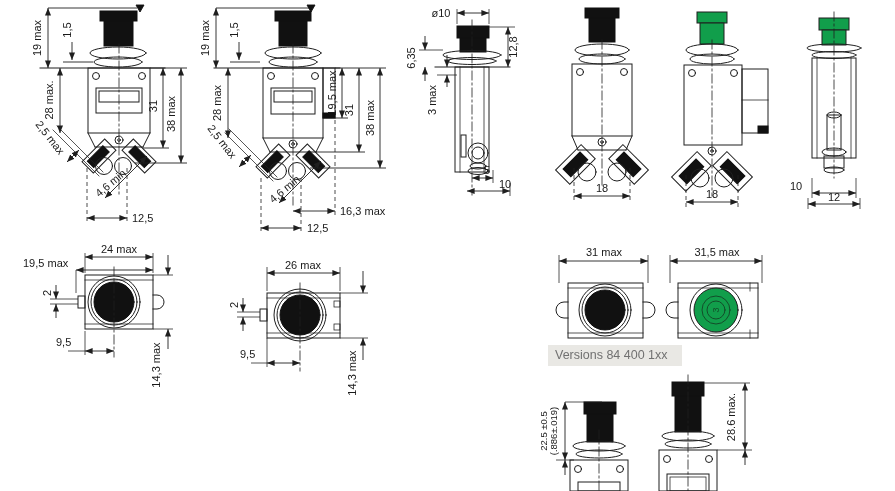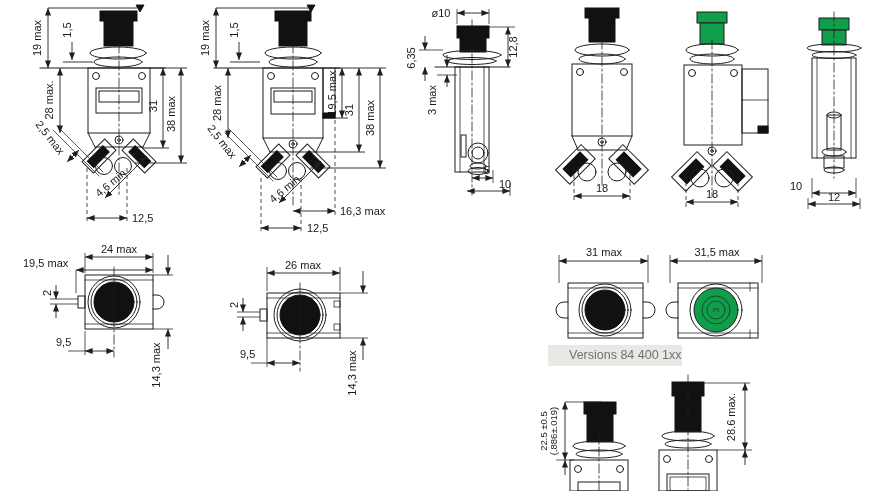--- a/index.html
+++ b/index.html
@@ -10,21 +10,21 @@
   .ln{stroke:#1f1f1f;stroke-width:1;fill:none;stroke-linecap:square;}
   .thin{stroke-width:.75;}
   .dim{stroke:#1f1f1f;stroke-width:.9;fill:none;}
   .cl{stroke:#1f1f1f;stroke-width:.8;fill:none;stroke-dasharray:9 3 2 3;}
   .dsh{stroke:#1f1f1f;stroke-width:.8;fill:none;stroke-dasharray:4 3;}
   .blk{fill:#111111;stroke:#111111;}
   .grn{fill:#119e4b;stroke:#1f1f1f;}
   text{font:11px "Liberation Sans",sans-serif;fill:#191919;}
   text.sm{font-size:9.5px;}
   #versions{position:absolute;left:548px;top:345px;width:134px;height:21px;
-    background:#e9e8e4;color:#717171;font-size:12.5px;line-height:21px;padding-left:21px;box-sizing:border-box;}
+    background:#e9e8e4;color:#717171;font-size:12.5px;line-height:21px;padding-left:7px;box-sizing:border-box;}
 </style>
 </head>
 <body>
 
 <div id="sheet">
 
 <svg width="0" height="0" style="position:absolute">
   <defs>
     <marker id="arr" viewBox="0 0 10 10" refX="9.5" refY="5" markerWidth="8" markerHeight="8" orient="auto-start-reverse" markerUnits="userSpaceOnUse">
       <path d="M0,1.2 L9.5,5 L0,8.8 z" fill="#1f1f1f"></path>

